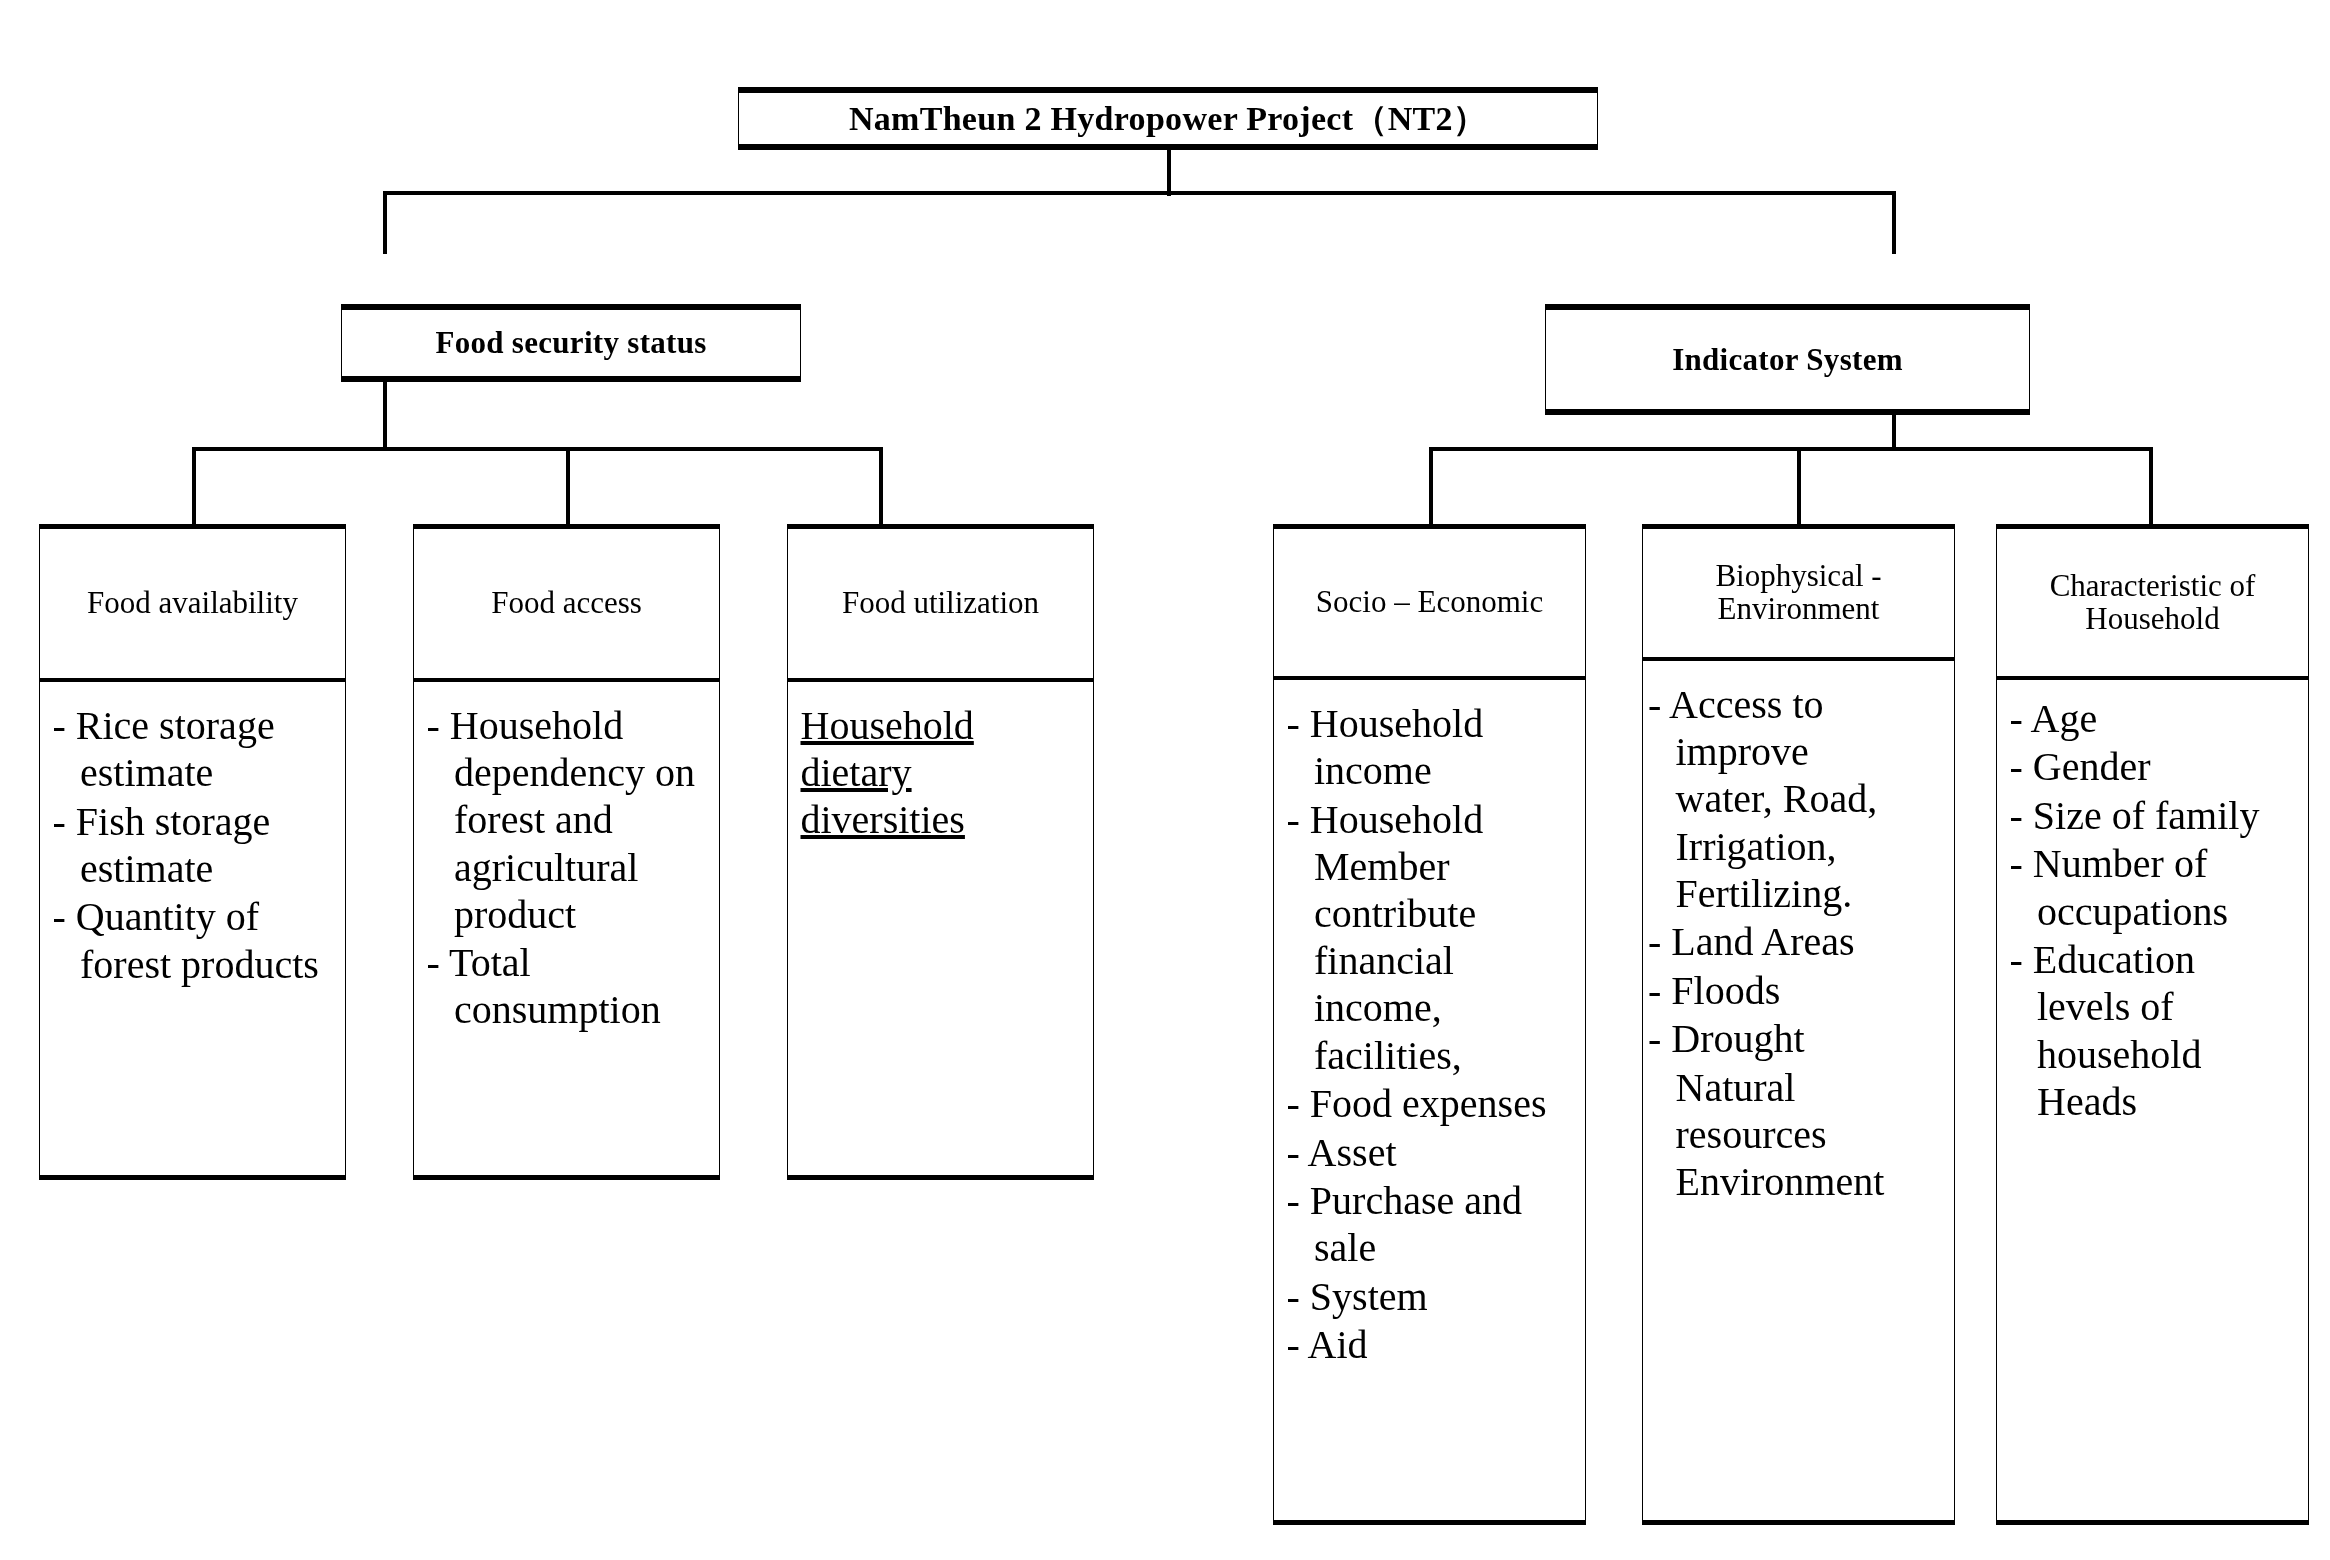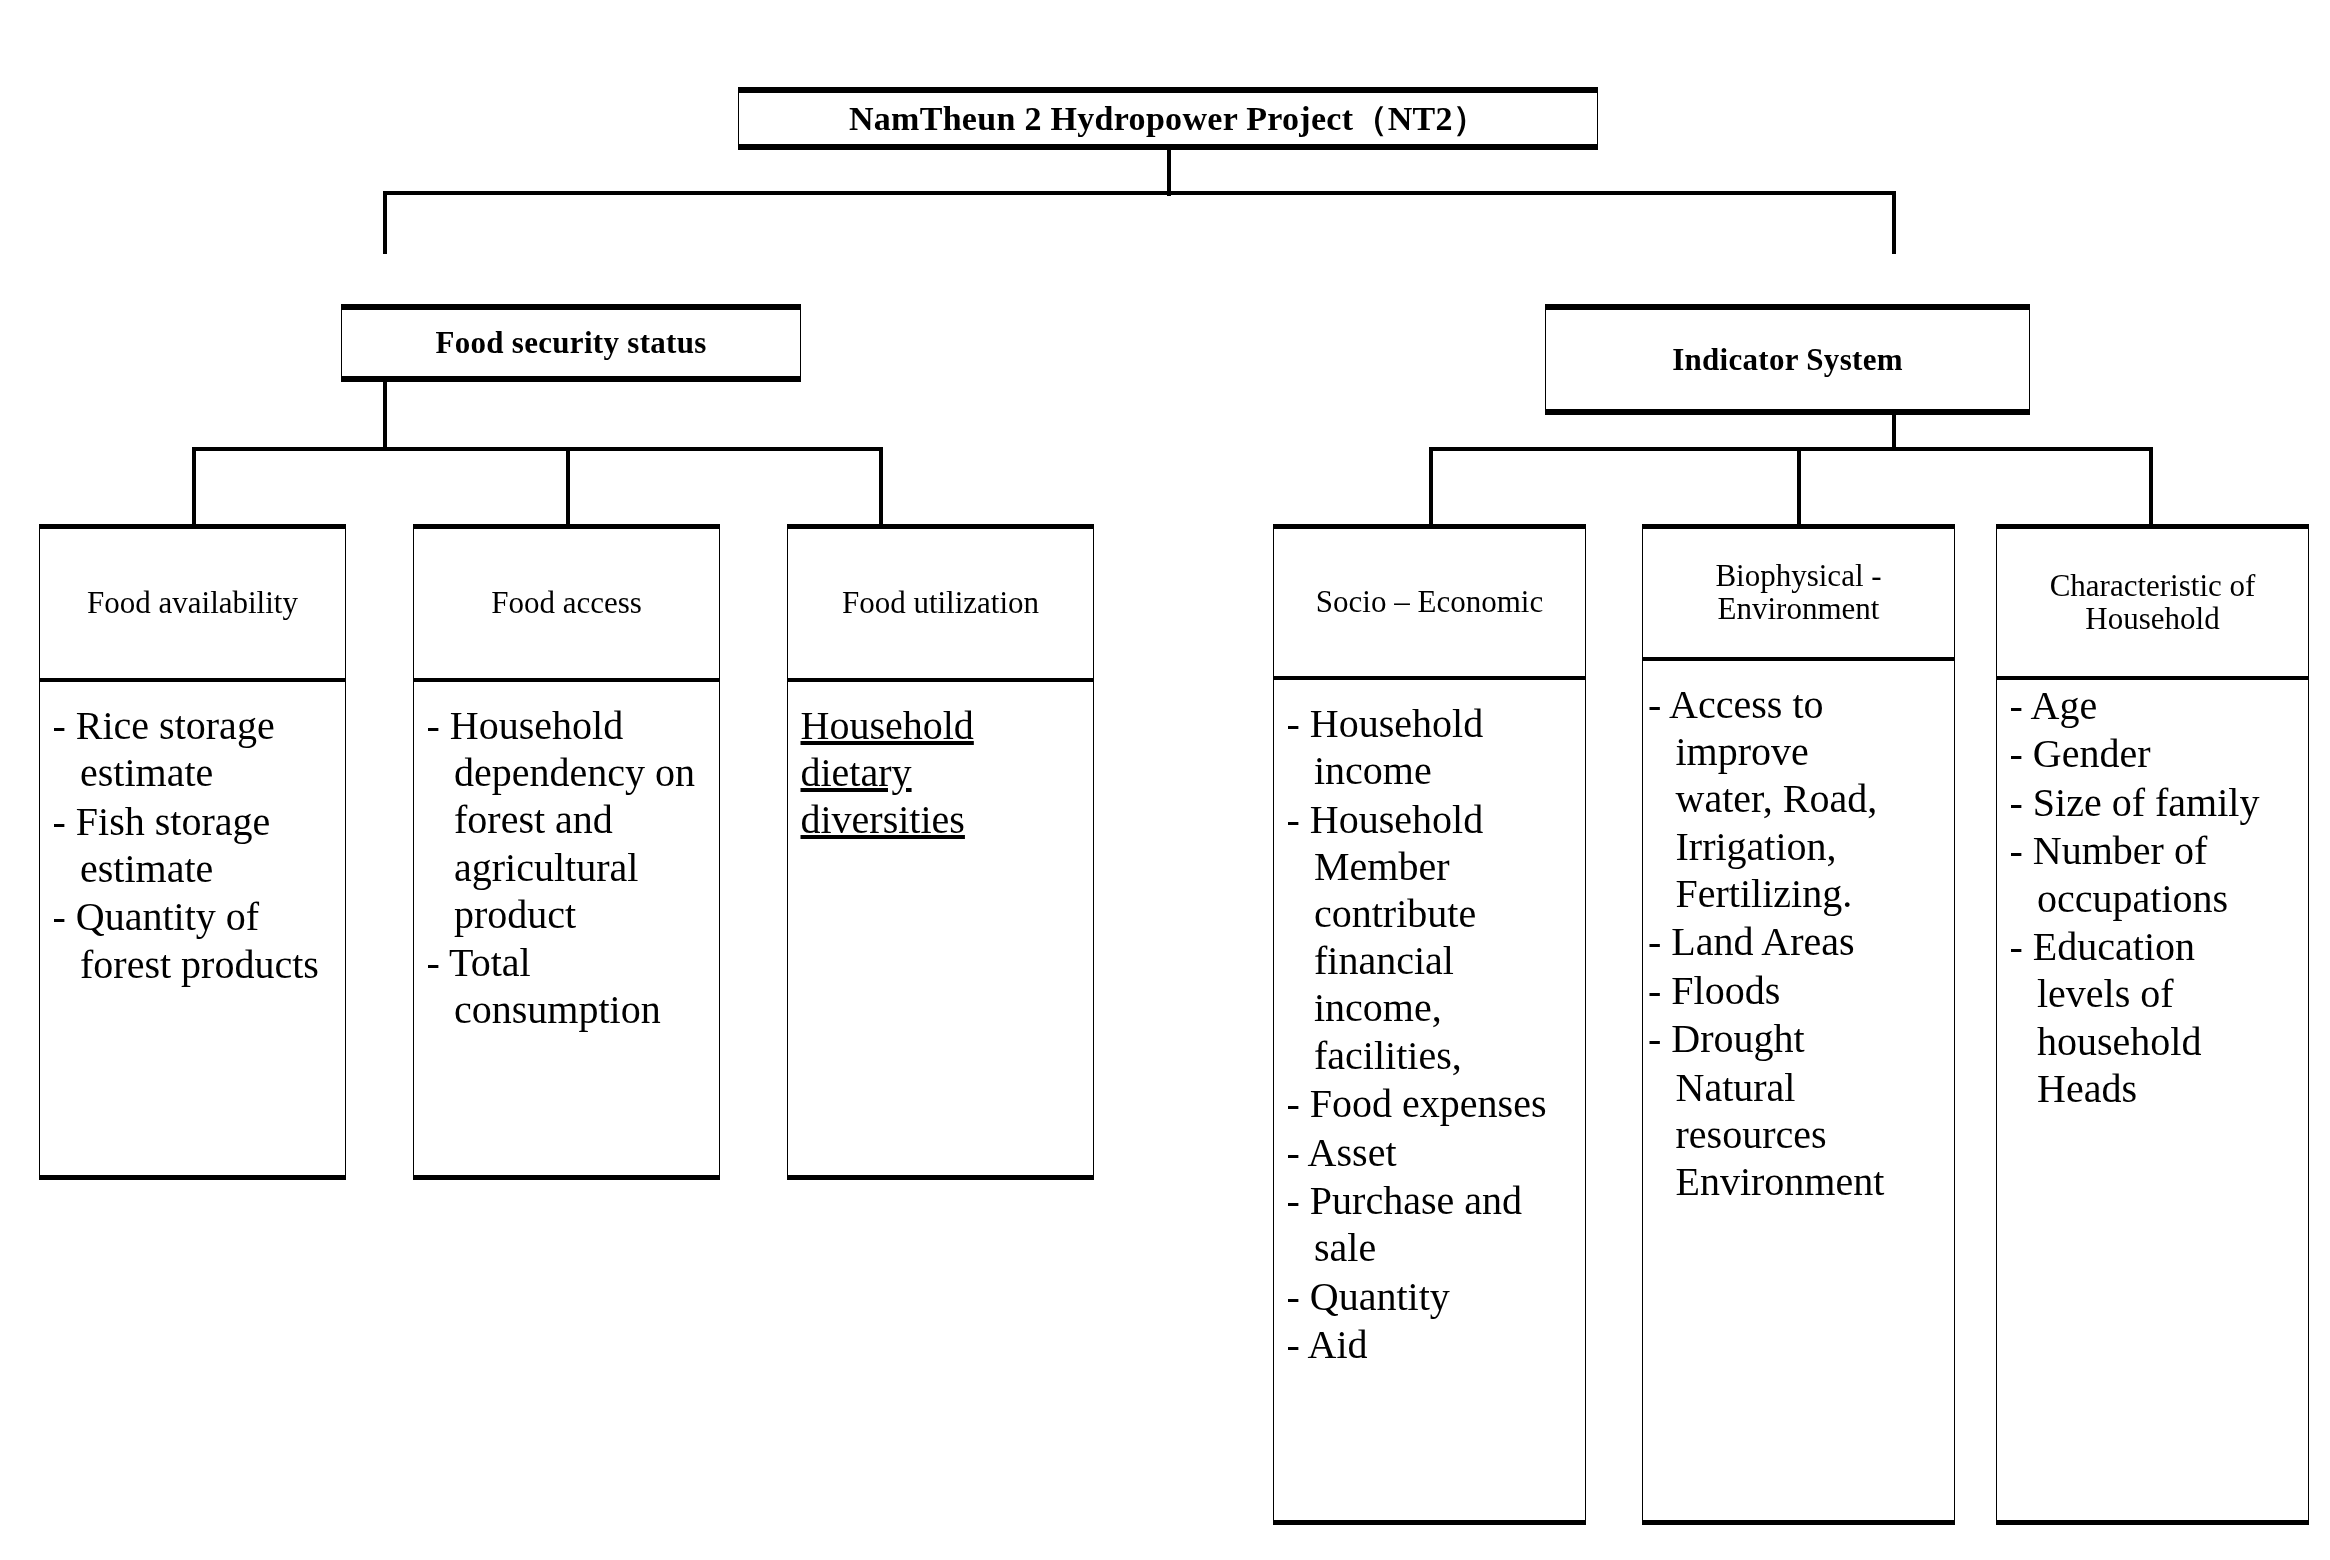--- a/index.html
+++ b/index.html
@@ -176,21 +176,21 @@
 income</li>
         <li>- Household
 Member
 contribute
 financial
 income, facilities,</li>
         <li>- Food expenses</li>
         <li>- Asset</li>
         <li>- Purchase and
 sale</li>
-        <li>- Quantity</li>
+        <li>- System</li>
         <li>- Aid</li>
       </ul>
     </div>
   </div>
 
   <div class="box leaf" style="left:1642px; top:524px; width:313px; height:1001px;">
     <div class="box-title" style="height:132px; white-space:pre-line;">Biophysical -
 Environment</div>
     <div class="box-body indent-pad" style="padding-left:5px;">
       <ul class="items">
@@ -203,21 +203,21 @@
         <li>- Drought</li>
         <li class="nodash">Natural resources
 Environment</li>
       </ul>
     </div>
   </div>
 
   <div class="box leaf" style="left:1996px; top:524px; width:313px; height:1001px;">
     <div class="box-title" style="height:151px; white-space:pre-line;">Characteristic of
 Household</div>
-    <div class="box-body" style="padding-top:2px;">
+    <div class="box-body" style="padding-top:15px;">
       <ul class="items">
         <li>- Age</li>
         <li>- Gender</li>
         <li>- Size of family</li>
         <li>- Number of
 occupations</li>
         <li>- Education
 levels of
 household
 Heads</li>

